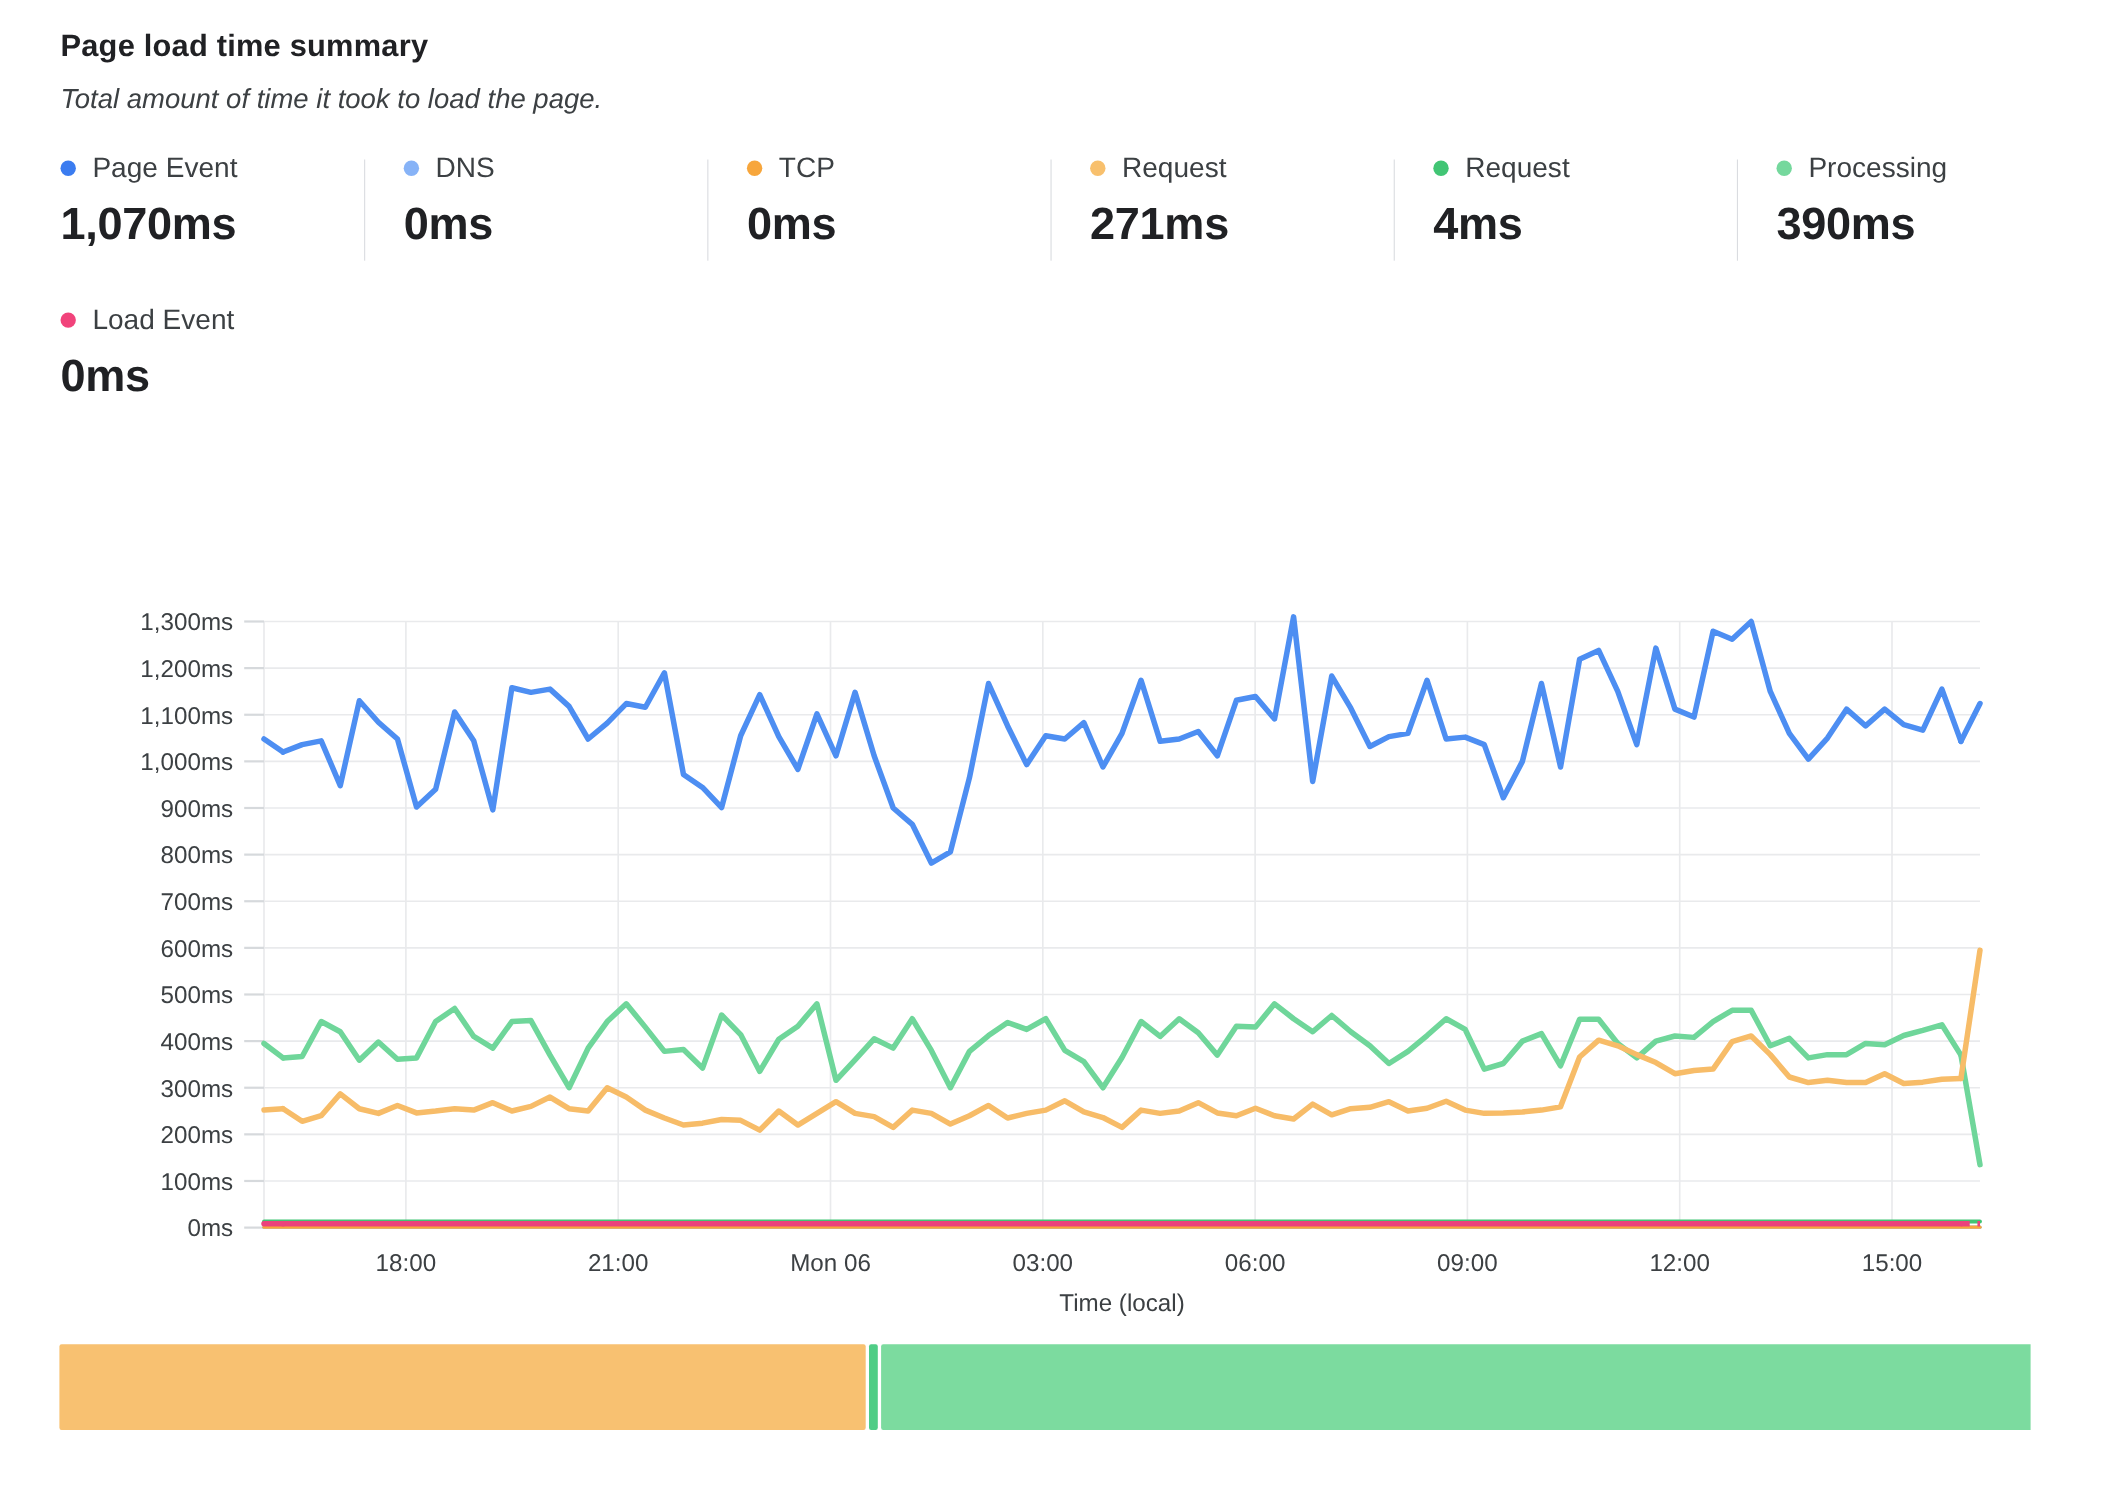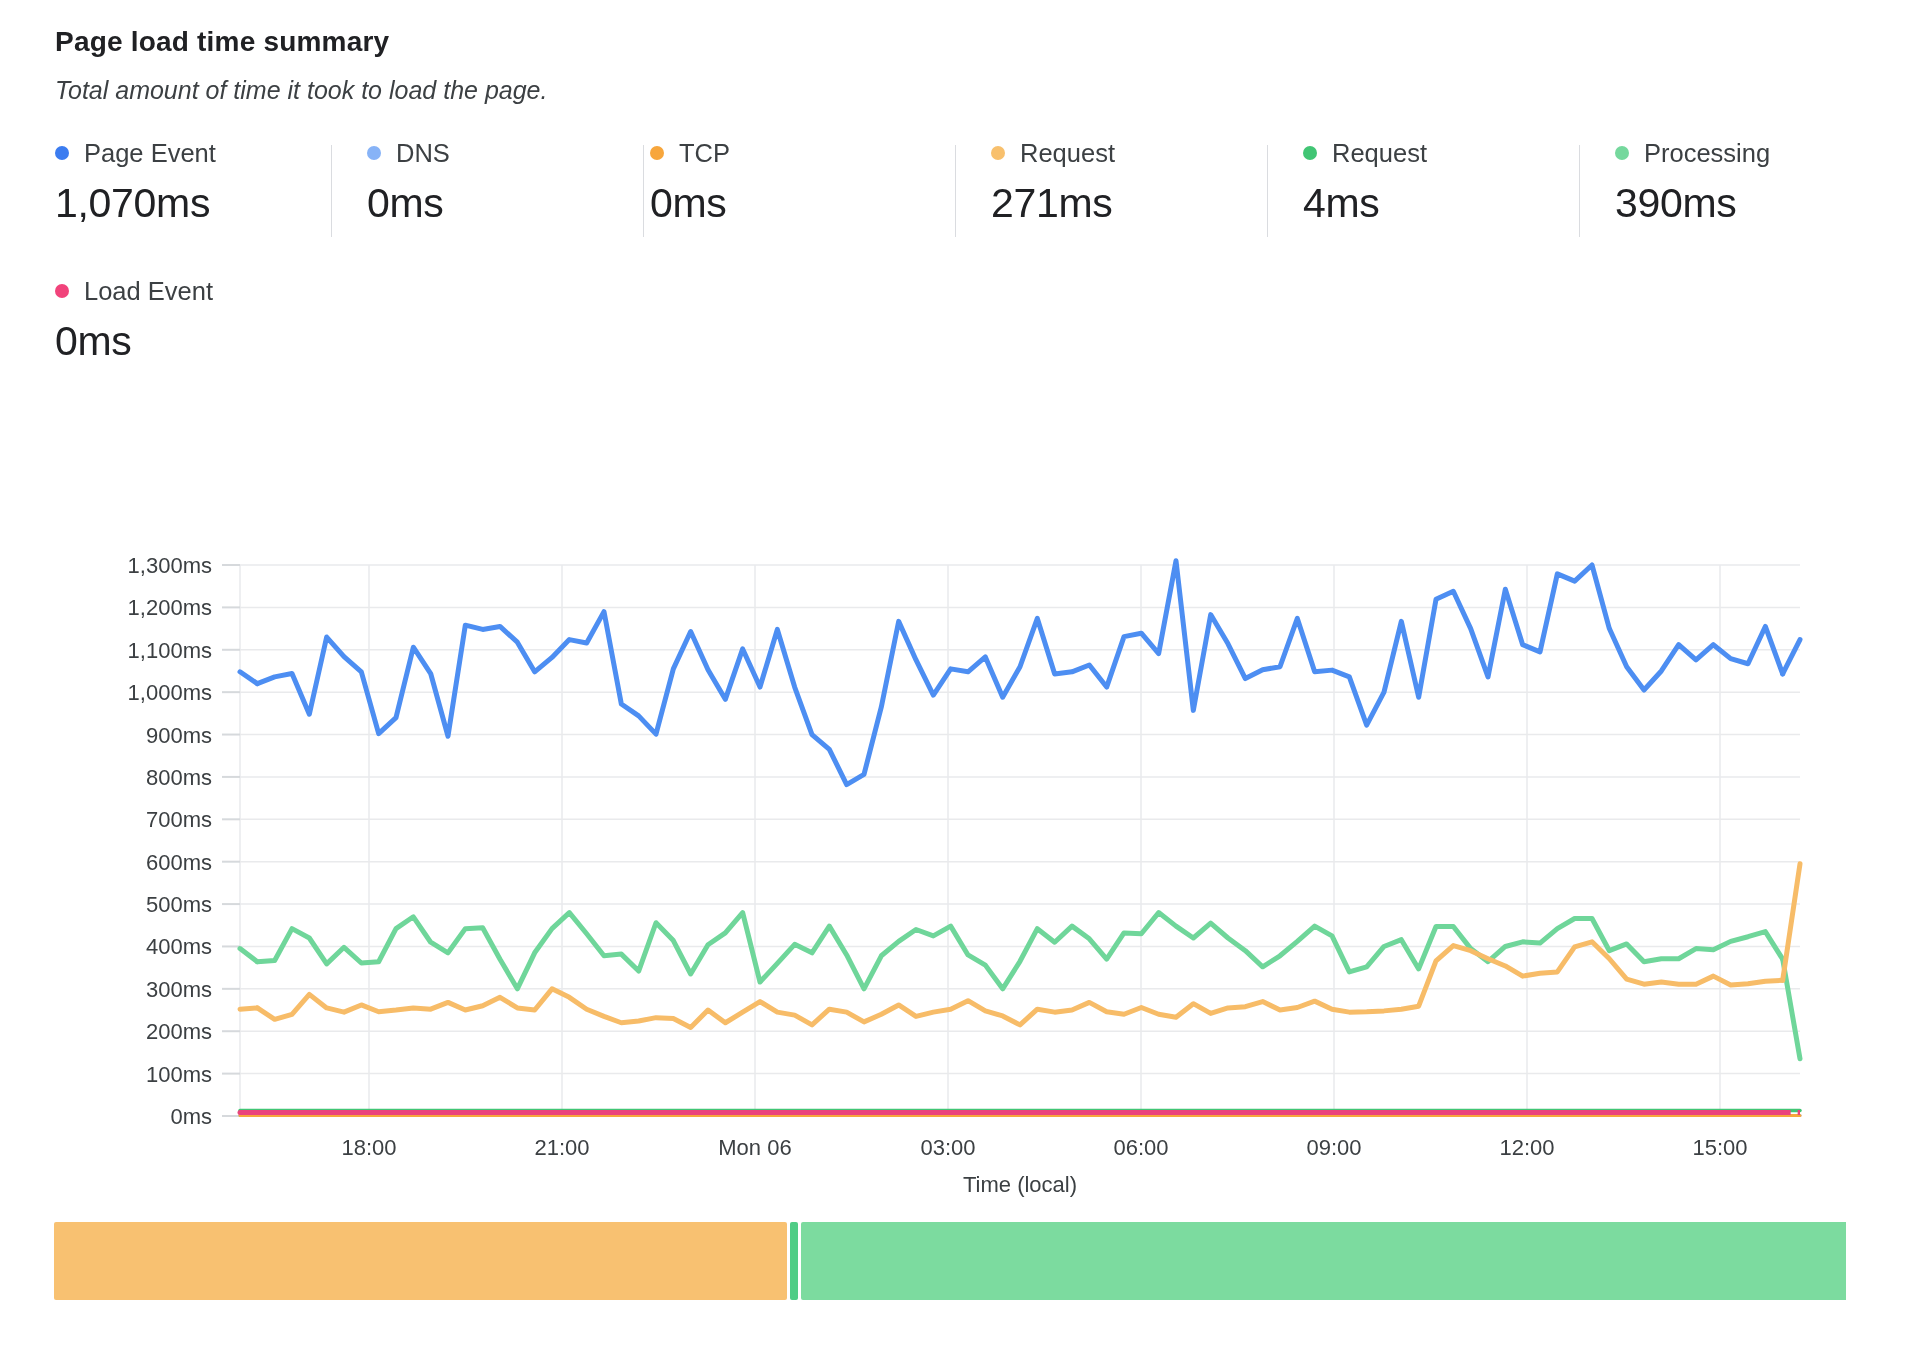--- a/index.html
+++ b/index.html
@@ -15,21 +15,21 @@
     font-size:28px;font-weight:700;color:#202124;letter-spacing:.2px;
   }
   .page-subtitle{
     position:absolute;left:55px;top:76px;
     font-size:25px;font-weight:400;color:#3c4043;font-style:italic;
   }
   .metric{position:absolute;width:300px;}
   .metric-head{display:flex;align-items:center;gap:15px;height:30px;}
   .dot{width:14px;height:14px;border-radius:50%;flex:0 0 auto;}
   .metric-label{font-size:25.5px;color:#3c4043;white-space:nowrap;}
-  .metric-value{margin-top:12px;font-size:41px;font-weight:400;color:#202124;white-space:nowrap;letter-spacing:-.3px;}
+  .metric-value{margin-top:12px;font-size:41px;font-weight:700;color:#202124;white-space:nowrap;letter-spacing:-.3px;}
   .divider{position:absolute;top:145px;width:1px;height:92px;background:#dadce0;}
   #chart-svg{position:absolute;left:0;top:0;}
   .scrubber{position:absolute;left:0;top:1222px;width:1910px;height:78px;}
   .scrubber-seg{position:absolute;top:0;height:78px;border-radius:2px;}
 </style>
 </head>
 <body>
 
 <div class="page">
 
@@ -43,21 +43,21 @@
     </div>
     <div class="metric-value">1,070ms</div>
   </div>
   <div class="metric" style="left:367px;top:138px">
     <div class="metric-head">
       <span class="dot" style="background: rgb(135, 179, 247);"></span>
       <span class="metric-label">DNS</span>
     </div>
     <div class="metric-value">0ms</div>
   </div>
-  <div class="metric" style="left:650px;top:138px">
+  <div class="metric" style="left:679px;top:138px">
     <div class="metric-head">
       <span class="dot" style="background: rgb(247, 166, 60);"></span>
       <span class="metric-label">TCP</span>
     </div>
     <div class="metric-value">0ms</div>
   </div>
   <div class="metric" style="left:991px;top:138px">
     <div class="metric-head">
       <span class="dot" style="background: rgb(248, 192, 109);"></span>
       <span class="metric-label">Request</span>

